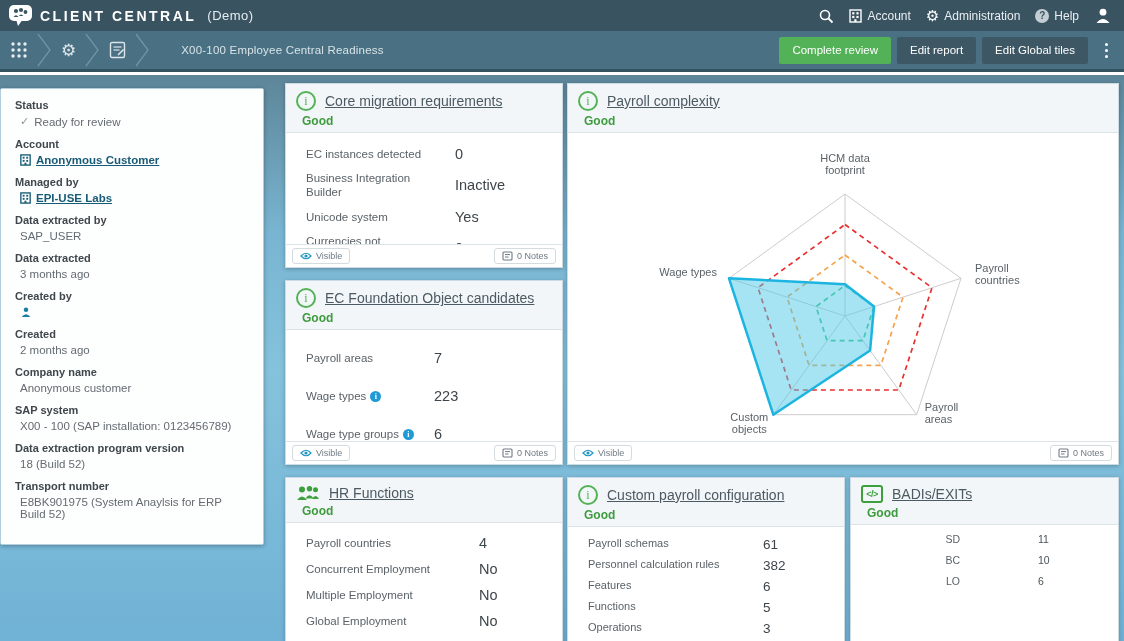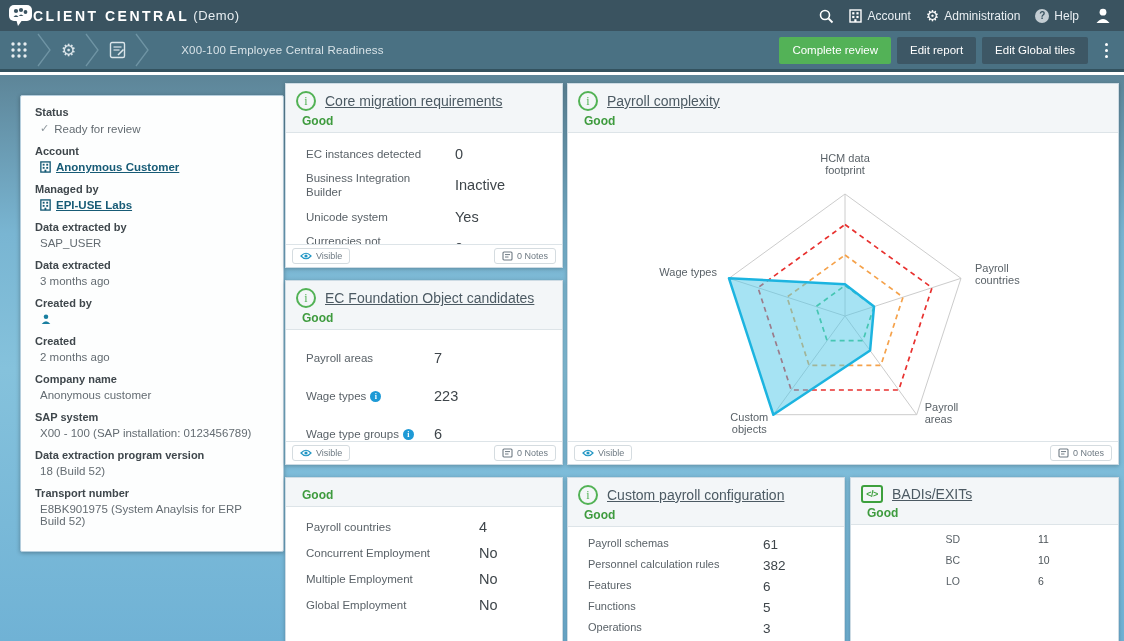--- a/index.html
+++ b/index.html
@@ -1,20 +1,20 @@
 <!DOCTYPE html>
 <html><head>
 <meta charset="utf-8">
 <style>
   * { margin:0; padding:0; box-sizing:border-box; }
   html,body { width:1124px; height:641px; overflow:hidden; }
   body { font-family:"Liberation Sans", sans-serif; position:relative; background:#fff; }
 
   
-  .topbar { height:31px; background:#3a5360; display:flex; align-items:center; padding:0 12px 0 8px; }
+  .topbar { height:31px; background:#3a5360; display:flex; align-items:center; padding:0 12px 0 8px; gap:7px; }
   .brand-title { color:#fff; font-weight:bold; font-size:14px; letter-spacing:2.5px; }
   .brand-demo { color:#e7edf0; font-size:13px; margin-left:4px; letter-spacing:0.5px; }
   .topbar-right { margin-left:auto; display:flex; align-items:center; gap:15px; color:#e8eef2; font-size:12px; }
   .top-item { display:flex; align-items:center; gap:5px; cursor:pointer; }
   .help-circle { width:14px; height:14px; border-radius:50%; background:#c3cdd3; color:#3a5360; font-size:10px; font-weight:bold; display:flex; align-items:center; justify-content:center; }
   .gear-glyph { font-size:15px; line-height:1; color:#fff; }
 
   
   .navbar { height:41px; background:#4a7183; border-bottom:3px solid #33525f; display:flex; align-items:center; padding:0 10px; }
   .crumbs { display:flex; align-items:center; gap:9px; }
@@ -25,22 +25,22 @@
   .btn-green { background:#53b257; }
   .btn-dark  { background:#3d5765; }
   .kebab { width:16px; height:27px; display:flex; flex-direction:column; align-items:center; justify-content:center; gap:3px; cursor:pointer; margin-left:4px; }
   .kebab i { width:3px; height:3px; border-radius:50%; background:#fff; }
 
   
   .content { position:absolute; top:75px; left:0; right:0; bottom:0;
     background:linear-gradient(180deg,#5d8598 0%,#79b5d2 28%,#85c2dc 52%,#70b2d5 100%); }
 
   
-  .sidebar { position:absolute; left:20px; top:13px; width:264px; height:457px; background:#fdfefe;
-    border:1px solid #b5cedd; border-radius:2px; box-shadow:0 1px 4px rgba(0,0,0,.3); padding:10px 14px;margin-top:7px; }
+  .sidebar { position:absolute; left:0; top:13px; width:264px; height:457px; background:#fdfefe;
+    border:1px solid #b5cedd; border-radius:2px; box-shadow:0 1px 4px rgba(0,0,0,.3); padding:10px 14px; }
   .field { margin-bottom:10px; }
   .flabel { font-size:11px; font-weight:bold; color:#3f474c; }
   .fvalue { font-size:11.5px; color:#646c72; margin-top:4px; padding-left:5px; display:flex; align-items:center; gap:5px; }
   .slink { color:#175b76; font-weight:bold; text-decoration:underline; cursor:pointer; font-size:11.5px; }
   .check { color:#8d969c; font-size:11px; }
 
   
   .tile { position:absolute; background:#fff; border:1px solid #cddbe4; box-shadow:0 1px 4px rgba(0,0,0,.25);
     display:flex; flex-direction:column; overflow:hidden; }
   .tile-header { background:#f3f6f8; border-bottom:1px solid #dde4e8; padding:7px 10px 4px; }
@@ -422,20 +422,33 @@
             <line x1="3" y1="3.6" x2="8" y2="3.6" stroke="#6e7a83" stroke-width="1"></line>
             <line x1="3" y1="6" x2="6.5" y2="6" stroke="#6e7a83" stroke-width="1"></line>
           </svg>
         <span>0 Notes</span>
       </span>
     </div>
   </div>
 
   <div class="tile tile-hr">
     <div class="tile-header">
+      <div class="th-top">
+        <svg width="24" height="16" viewBox="0 0 24 16">
+          <g fill="#3da03d">
+              <circle cx="6" cy="4.5" r="3"></circle>
+              <path d="M1 15 q5-7 10 0 Z"></path>
+              <circle cx="13.5" cy="3.8" r="2.7"></circle>
+              <path d="M9.5 13.5 q4-6.5 8 0 Z"></path>
+              <circle cx="19.5" cy="4.8" r="2.5"></circle>
+              <path d="M16 14 q3.5-6 7 0 Z"></path>
+            </g>
+        </svg>
+        <a class="tile-title">HR Functions</a>
+      </div>
       <div class="status-good">Good</div>
     </div>
     <div class="tile-body">
       <div class="trow">
         <span class="lbl">Payroll countries</span>
         <span class="val">4</span>
       </div>
       <div class="trow">
         <span class="lbl">Concurrent Employment</span>
         <span class="val">No</span>

